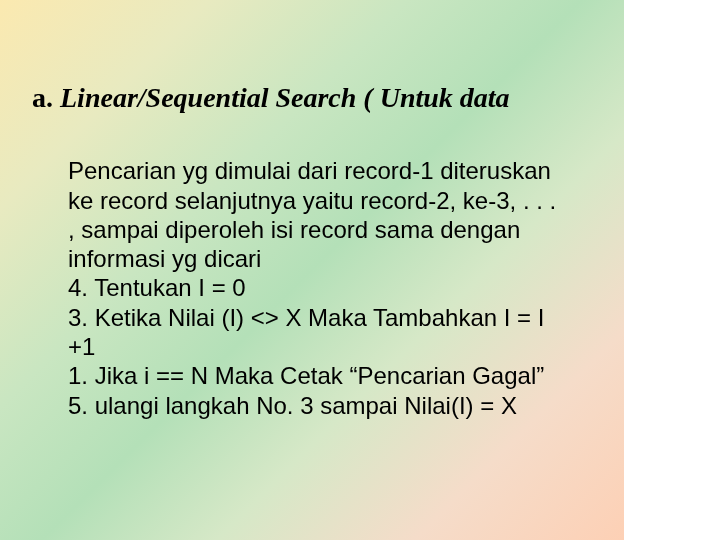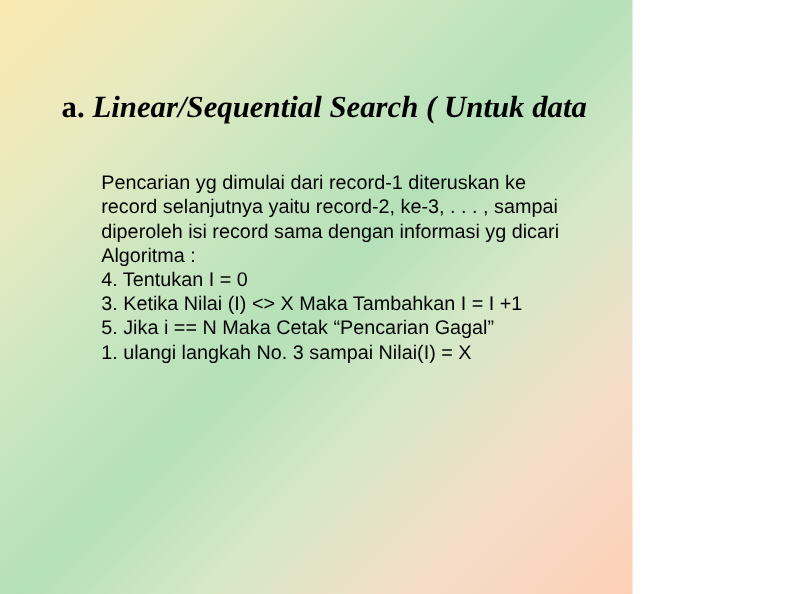--- a/index.html
+++ b/index.html
@@ -3,71 +3,69 @@
 <meta charset="utf-8">
 <style>
   html, body {
     margin: 0;
     padding: 0;
     width: 720px;
     height: 540px;
     overflow: hidden;
   }
   .slide {
-    width: 575px;
+    width: 624px;
     height: 540px;
     background: linear-gradient(135deg,
       #fbe9b0 0%,
       #e8eac0 18%,
       #c9e6c1 35%,
       #b4e0b8 50%,
       #d6e8c7 65%,
       #f5dcc9 82%,
       #fdd0b5 100%);
     box-sizing: border-box;
     font-family: Verdana, Geneva, sans-serif;
     color: #000;
-    padding-left: 24px;
   }
   .heading {
     padding: 80px 40px 0 32px;
     font-family: "Times New Roman", Times, serif;
     font-style: italic;
     font-weight: bold;
     font-size: 28px;
     line-height: 1.3;
   }
   .heading .prefix {
     font-style: normal;
   }
   .heading .line2 {
     display: block;
     padding-left: 55px;
   }
   .body {
     padding: 40px 60px 0 68px;
-    font-size: 18px;
+    font-size: 24px;
     line-height: 1.22;
     font-family: Verdana, Geneva, sans-serif;
   }
   .body .line {
     display: block;
   }
 </style>
 </head>
 <body>
 
 <div class="slide">
 
   <div class="heading">
     <span class="prefix">a.</span><span> Linear/Sequential Search  ( Untuk data</span>
   </div>
 
   <div class="body">
     <span class="line">Pencarian yg dimulai dari record-1 diteruskan ke record selanjutnya yaitu record-2, ke-3, . . . , sampai diperoleh isi record sama dengan informasi yg dicari</span>
-    <span class="line">Algoritma :</span>
     <span class="line">4. Tentukan I = 0</span>
     <span class="line">3. Ketika Nilai (I) &lt;&gt; X Maka Tambahkan I = I +1</span>
-    <span class="line">5. Jika i == N Maka Cetak “Pencarian Gagal”</span>
-    <span class="line">1. ulangi langkah No. 3 sampai Nilai(I) = X</span>
+    <span class="line">1. Jika i == N Maka Cetak “Pencarian Gagal”</span>
+    <span class="line">5. ulangi langkah No. 3 sampai Nilai(I) = X</span>
   </div>
 
 </div>
 
 </body></html>

